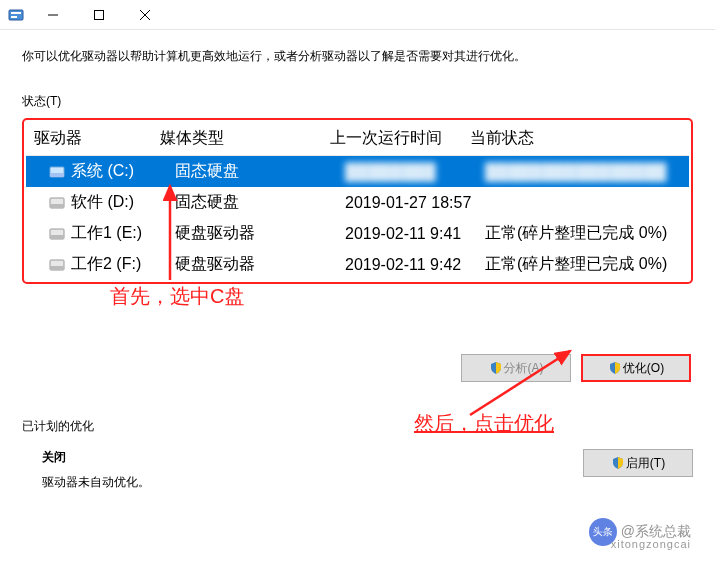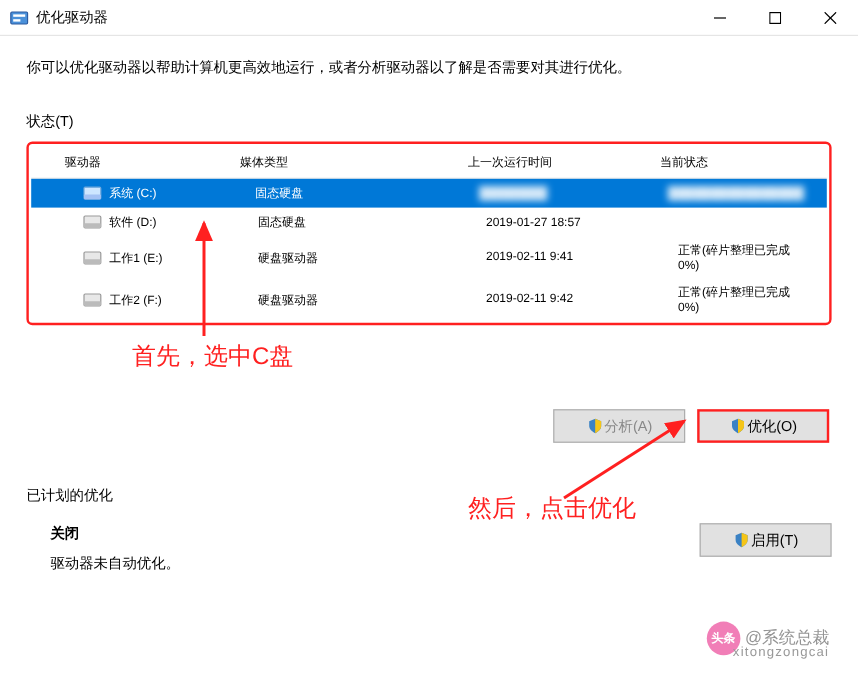--- a/index.html
+++ b/index.html
@@ -11,21 +11,21 @@
 .win-ctrl { width: 46px; height: 30px; display: flex; align-items: center; justify-content: center; }
 
 .content { padding: 18px 22px 0 22px; }
 .desc { font-size: 12px; margin-bottom: 28px; }
 
 .status-section { margin-bottom: 10px; }
 .status-label { font-size: 12px; margin-bottom: 8px; display: block; }
 
 .list-wrap { border: 2.5px solid #ff2020; border-radius: 5px; padding: 2px; position: relative; }
 .list-head { display: flex; background: #fff; border-bottom: 1px solid #e8e8e8; padding: 4px 0; }
-.col { font-size: 10px; padding: 2px 4px; margin-left: 20px; }
+.col { font-size: 16px; padding: 2px 4px; }
 .c-drive { width: 130px; padding-left: 8px; }
 .c-media { width: 170px; }
 .c-last { width: 140px; }
 .c-state { flex: 1; }
 
 .list-body { }
 .row { display: flex; align-items: center; padding: 3px 15px; }
 .row.selected { background: #0078d7; color: #fff; }
 .row .c-drive { display: flex; align-items: center; gap: 6px; }
 .drive-icon { width: 16px; height: 14px; flex-shrink: 0; }
@@ -40,39 +40,38 @@
 .schedule { margin-top: 36px; }
 .sch-label { font-size: 12px; margin-bottom: 14px; display: block; }
 .sch-body { display: flex; align-items: flex-start; }
 .sch-left { flex: 1; padding-left: 20px; }
 .sch-closed { font-weight: bold; margin-bottom: 8px; }
 .sch-desc {}
 .sch-right { }
 
 .annot { position: absolute; color: #ff2020; font-size: 20px; font-weight: 500; pointer-events: none; }
 .annot1 { left: 110px; top: 283px; }
-.annot2 { left: 390px; top: 410px; }
+.annot2 { left: 414px; top: 410px; text-decoration: underline; }
 
 .arrow { position: absolute; pointer-events: none; }
 
 .watermark { position: absolute; right: 24px; bottom: 30px; opacity: 0.7; display: flex; align-items: center; gap: 4px; }
-.wm-circle { width: 28px; height: 28px; border-radius: 50%; background: #ec4899; color: #fff; display: flex; align-items: center; justify-content: center; font-size: 10px; font-weight: bold; }
+.wm-circle { width: 28px; height: 28px; border-radius: 50%; background: #1d4ed8; color: #fff; display: flex; align-items: center; justify-content: center; font-size: 10px; }
 .wm-text { font-size: 14px; color: #666; }
 .wm-sub { position: absolute; right: 24px; bottom: 26px; font-size: 11px; color: #999; letter-spacing: 1px; }
 </style>
 </head>
 <body>
 
 <div class="titlebar">
   <svg class="title-icon" viewBox="0 0 16 16">
     <rect x="1" y="3" width="14" height="10" rx="1" fill="#4a90d9" stroke="#2c5aa0"></rect>
     <rect x="3" y="5" width="10" height="2" fill="#fff"></rect>
     <rect x="3" y="9" width="6" height="2" fill="#fff"></rect>
   </svg>
-  <span class="title-text">优化驱动器</span>
   <div class="win-ctrl">
     <svg width="10" height="10">
         <line x1="0" y1="5" x2="10" y2="5" stroke="#000"></line>
       </svg>
   </div>
   <div class="win-ctrl">
     <svg width="10" height="10">
         <rect x="0.5" y="0.5" width="9" height="9" fill="none" stroke="#000"></rect>
       </svg>
   </div>

